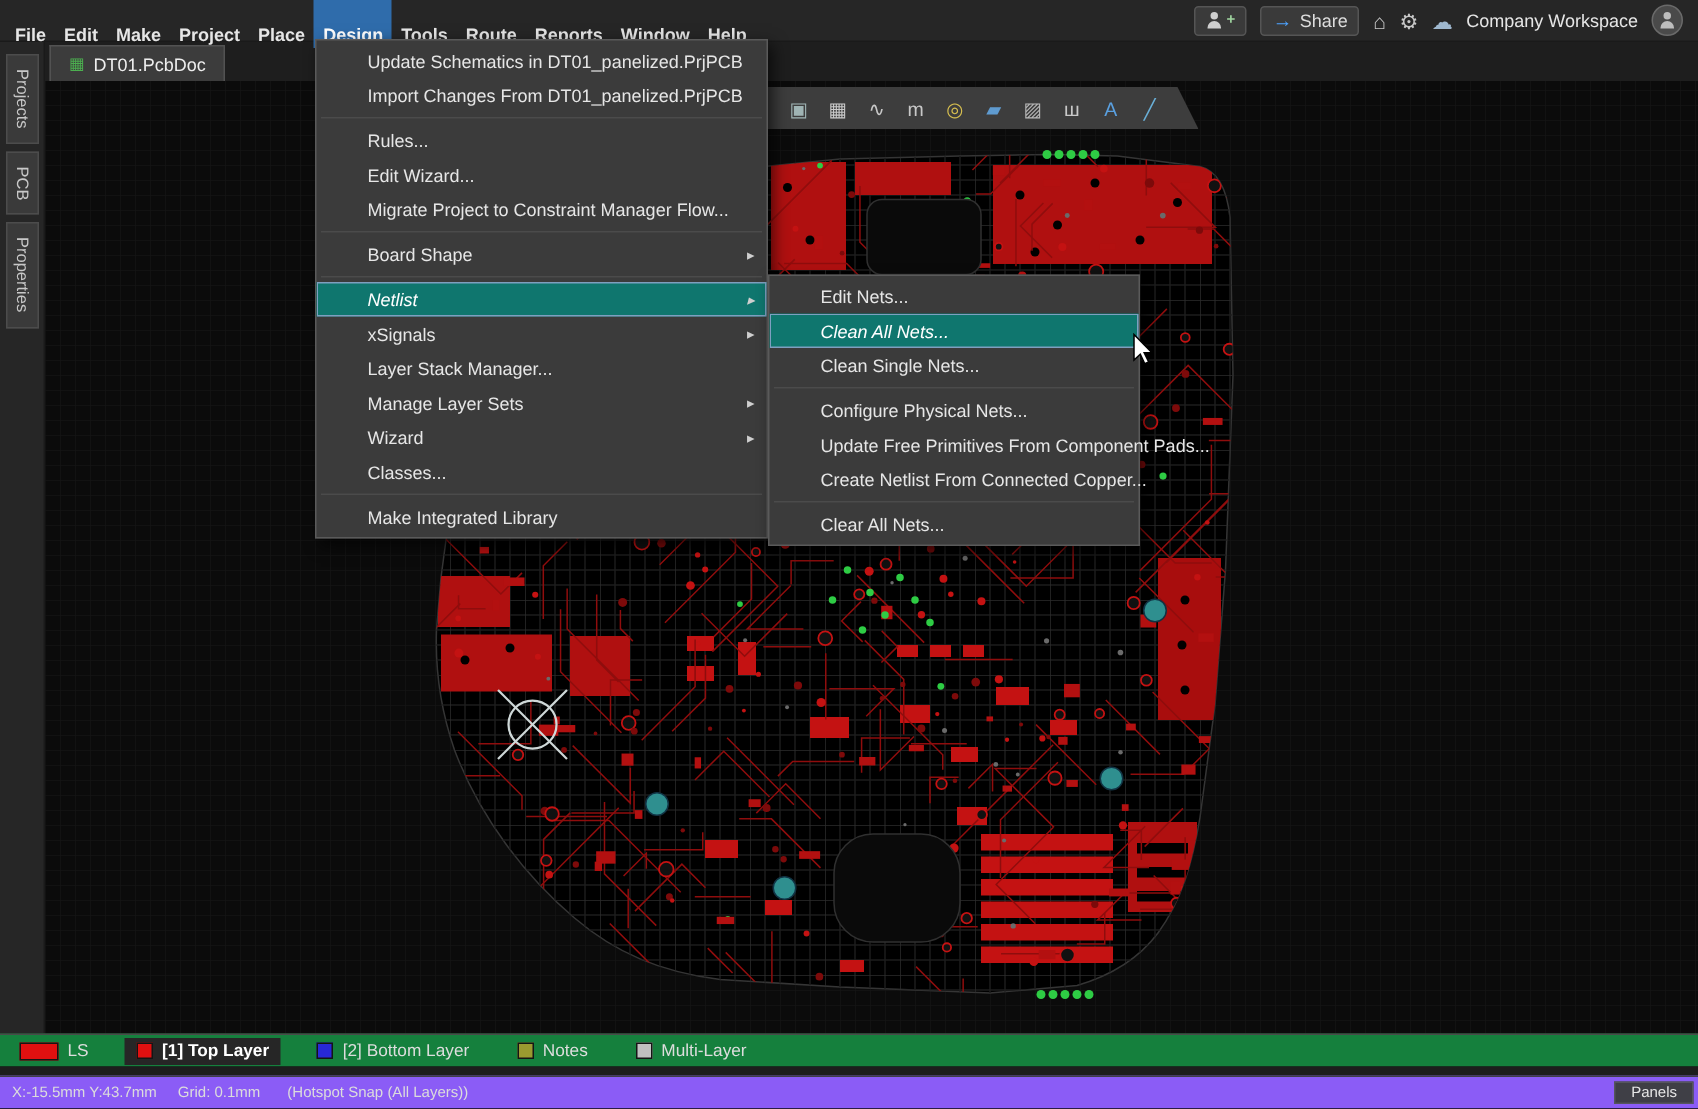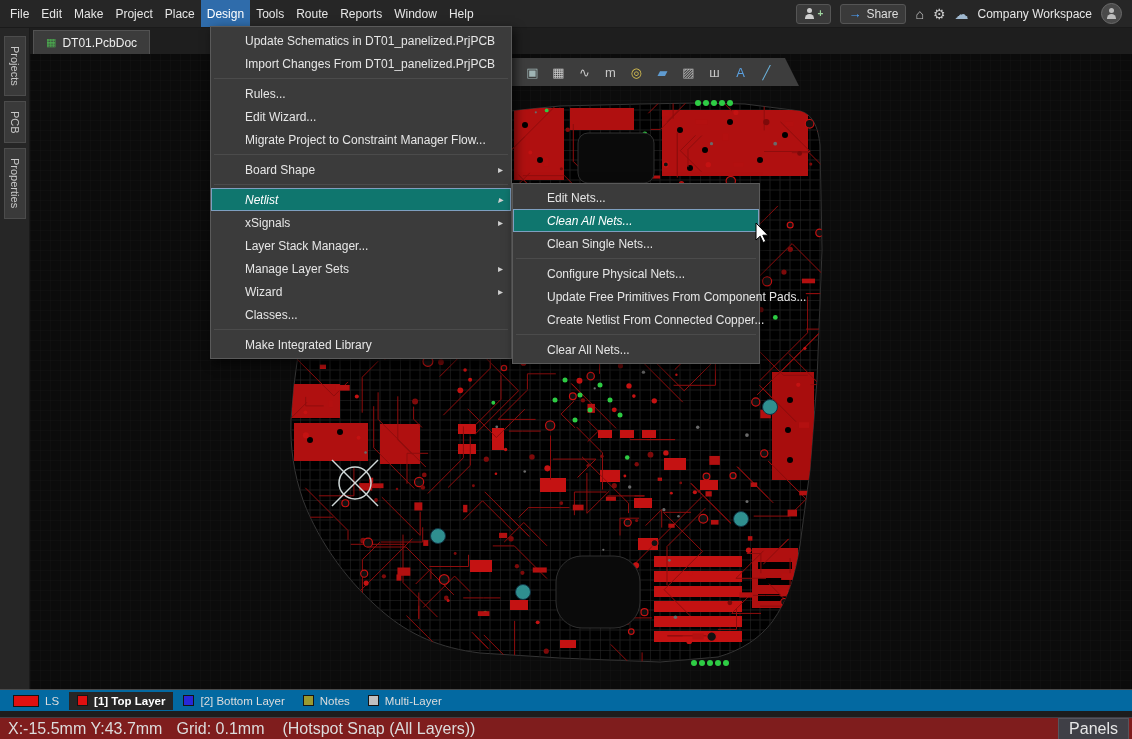--- a/index.html
+++ b/index.html
@@ -14,22 +14,22 @@
   }
 
   
   .menubar {
     position: absolute; top: 0; left: 0; right: 0; height: 28px;
     background: #262626; border-bottom: 1px solid #1a1a1a;
     display: flex; align-items: center; z-index: 6; padding-left: 4px;
   }
   .menubar-items { display: flex; height: 100%; }
   .mb-item {
-    padding: 5px 6px; height: 100%; display: flex; align-items: center;
-    color: #e6e6e6; font-size: 12px; cursor: default;
+    padding: 16px 6px; height: 100%; display: flex; align-items: flex-start;
+    color: #e6e6e6; font-size: 12px; cursor: default; font-weight: bold;
   }
   .mb-item.active { background: #2f6cab; color: #fff; }
   .menubar-right { margin-left: auto; display: flex; align-items: center; gap: 9px; padding-right: 10px; }
   .tool-btn {
     height: 20px; display: flex; align-items: center; gap: 5px;
     background: #3a3a3a; border: 1px solid #555; border-radius: 3px;
     padding: 0 7px; color: #ddd;
   }
   .person { position: relative; width: 11px; height: 11px; display: inline-block; }
   .person::before { content:""; position:absolute; left:3px; top:0; width:5px; height:5px; border-radius:50%; background:#cfcfcf; }
@@ -102,42 +102,42 @@
     padding: 0 10px 0 34px; position: relative; white-space: nowrap; cursor: default;
   }
   .mi.highlighted { background: #0f766e; box-shadow: inset 0 0 0 1px #7e9fc0; color: #fff; font-style: italic; }
   .mi .arrow { position: absolute; right: 8px; font-size: 10px; color: #cfcfcf; display: none; }
   .mi.has-submenu .arrow { display: block; }
   .menu-sep { height: 1px; background: #5a5a5a; opacity: .55; margin: 3px 3px; }
 
   
   .layerbar {
     position: absolute; left: 0; right: 0; bottom: 28px; height: 22px;
-    background: #0369a1; border-top: 1px solid #4a4a4a;
-    display: flex; align-items: center; gap: 2px; padding-left: 5px;
+    background: #15803d; border-top: 1px solid #4a4a4a;
+    display: flex; align-items: center; gap: 16px; padding-left: 5px;
     z-index: 3; font-size: 11.5px;
   }
   .layer-tab {
     display: flex; align-items: center; gap: 6px; height: 18px;
     padding: 0 8px; color: #ddd;
   }
   .layer-tab.active { background: #262626; font-weight: bold; color: #fff; }
   .swatch { width: 11px; height: 11px; border: 1px solid #151515; }
   .layer-tab.wide .swatch { width: 26px; height: 12px; }
 
   .scrollstrip {
     position: absolute; left: 0; right: 0; bottom: 22px; height: 6px;
     background: #1d1d1d; z-index: 3;
   }
 
   
   .statusbar {
     position: absolute; left: 0; right: 0; bottom: 0; height: 22px;
-    background: #7f1d1d; border-top: 1px solid #3f3f46;
-    display: flex; align-items: center; z-index: 3; font-size: 16px; color: #dcdcdc;
+    background: #8b5cf6; border-top: 1px solid #3f3f46;
+    display: flex; align-items: center; z-index: 3; font-size: 10px; color: #dcdcdc;
   }
   .sb-pos  { margin-left: 8px; }
   .sb-grid { margin-left: 14px; }
   .sb-snap { margin-left: 18px; }
   .sb-panels {
     margin-left: auto; margin-right: 3px; background: #3f3f46;
     border: 1px solid #55555d; padding: 1px 10px; color: #e6e6e6;
   }
 
   

